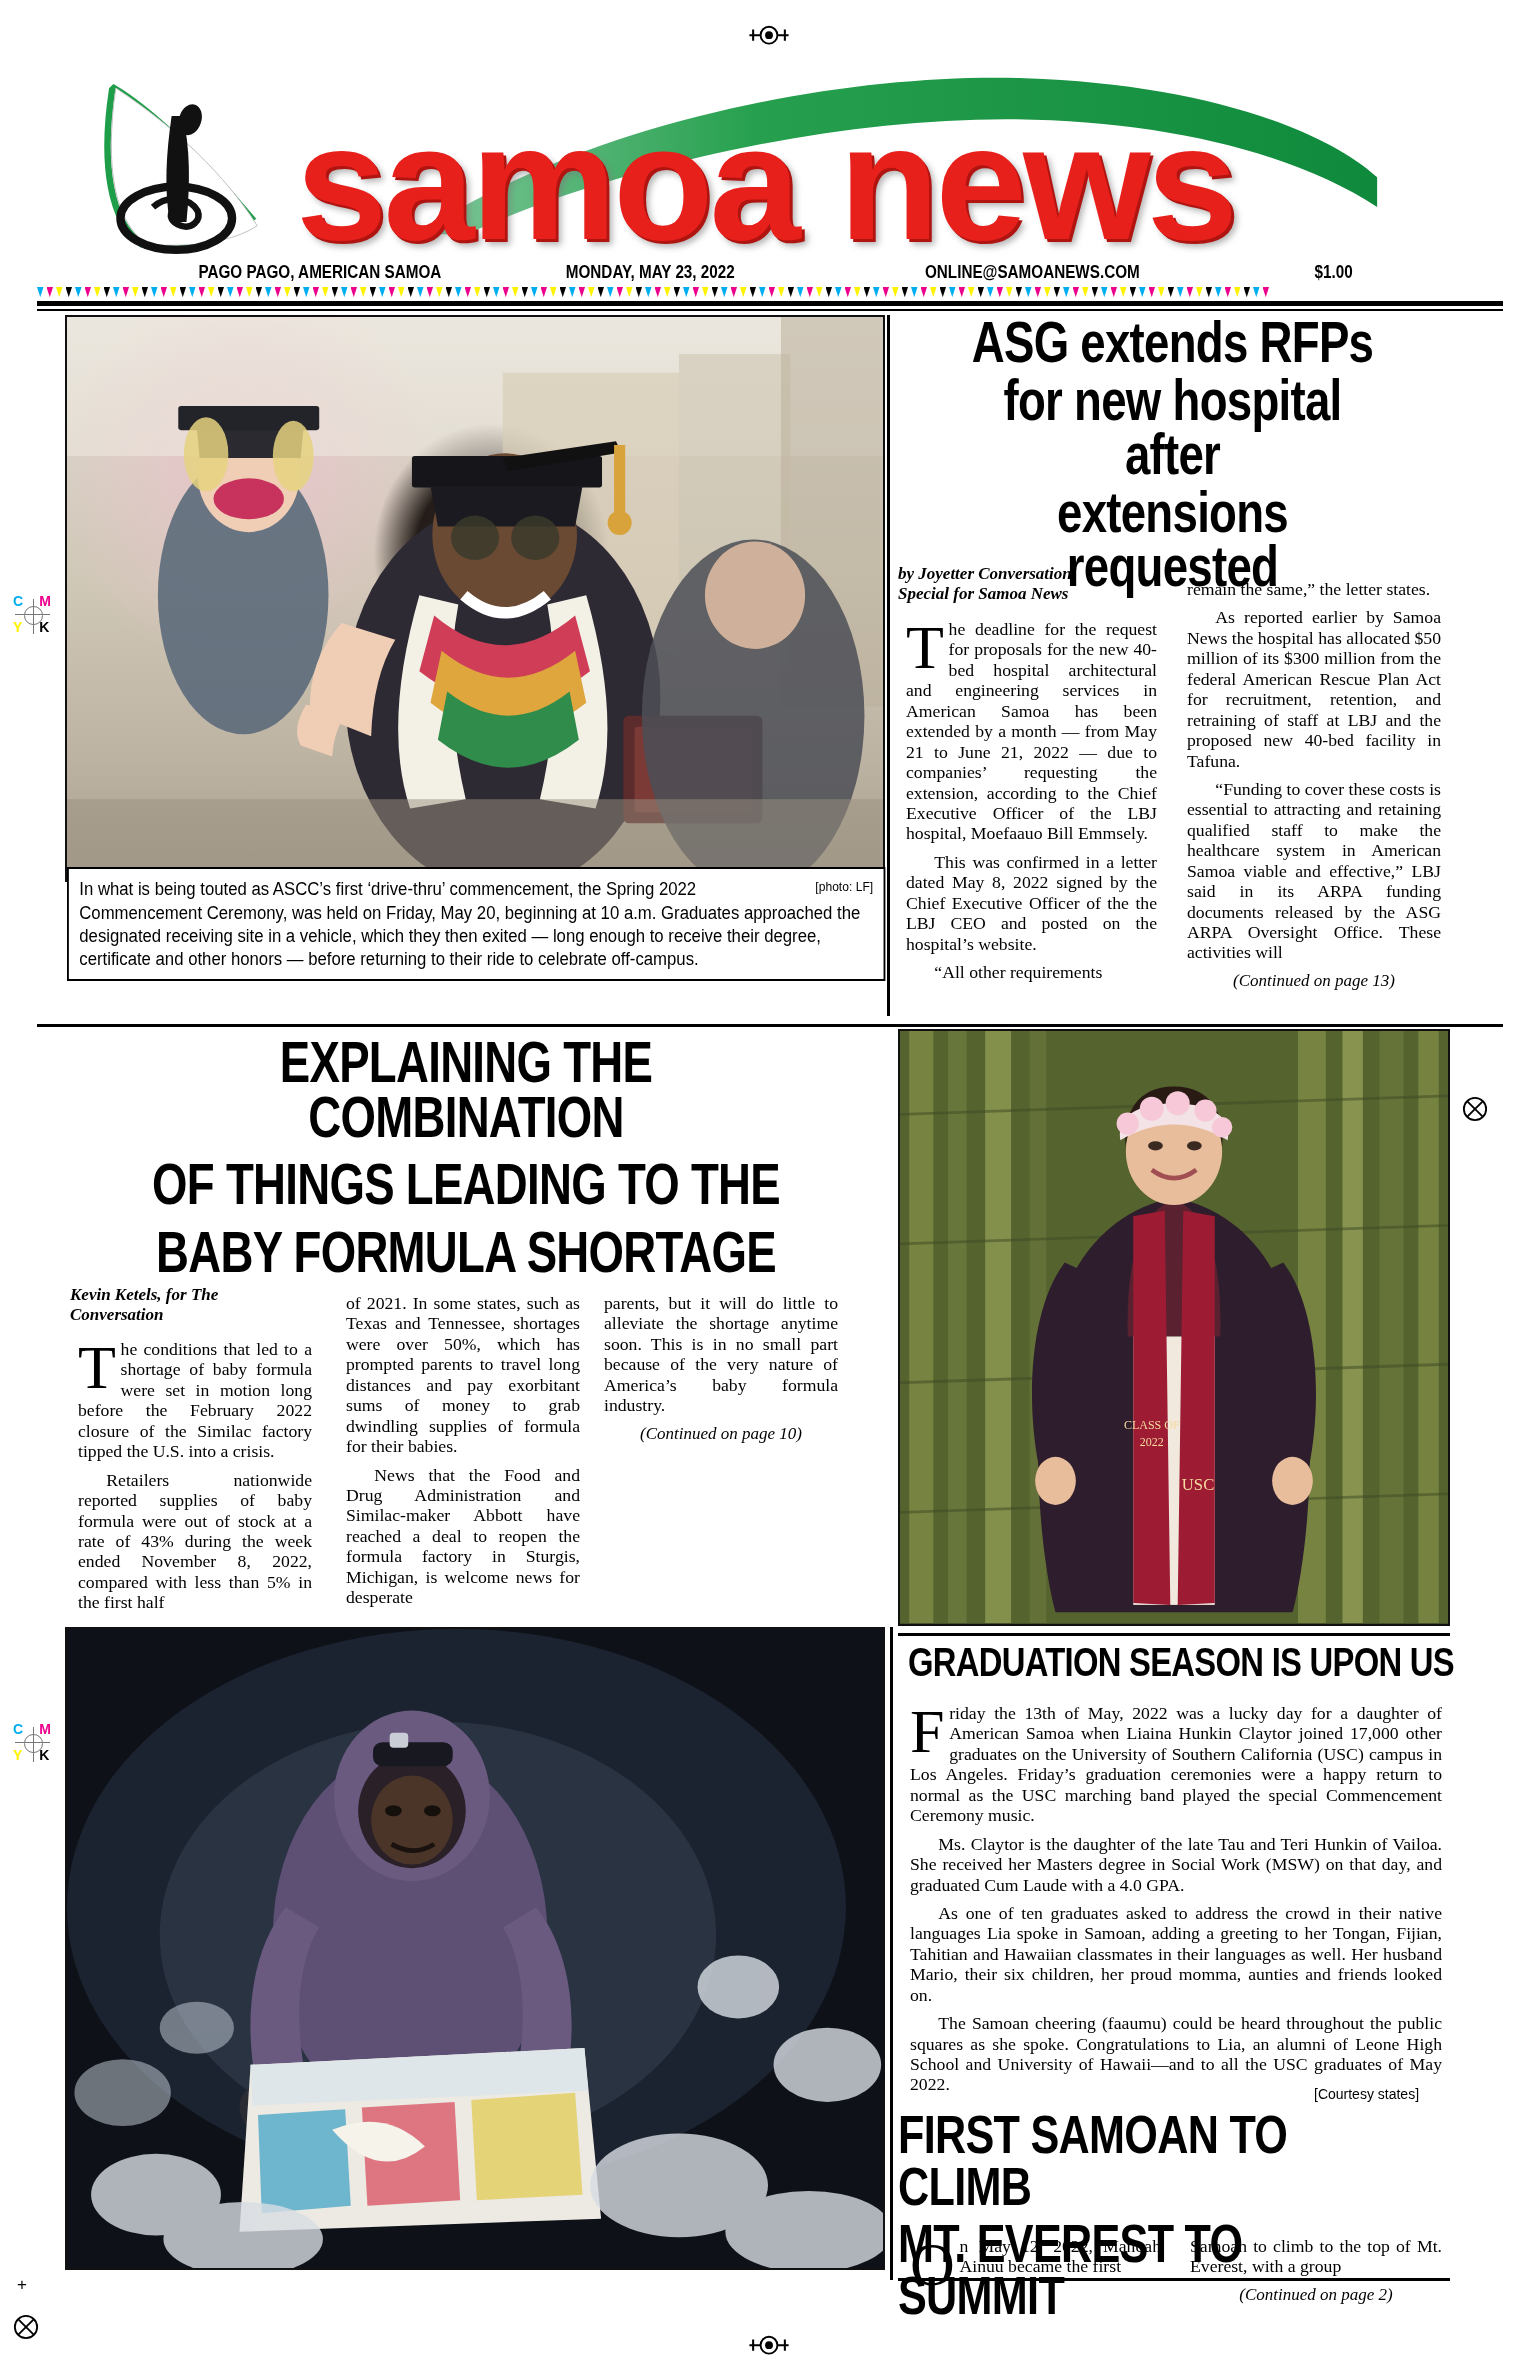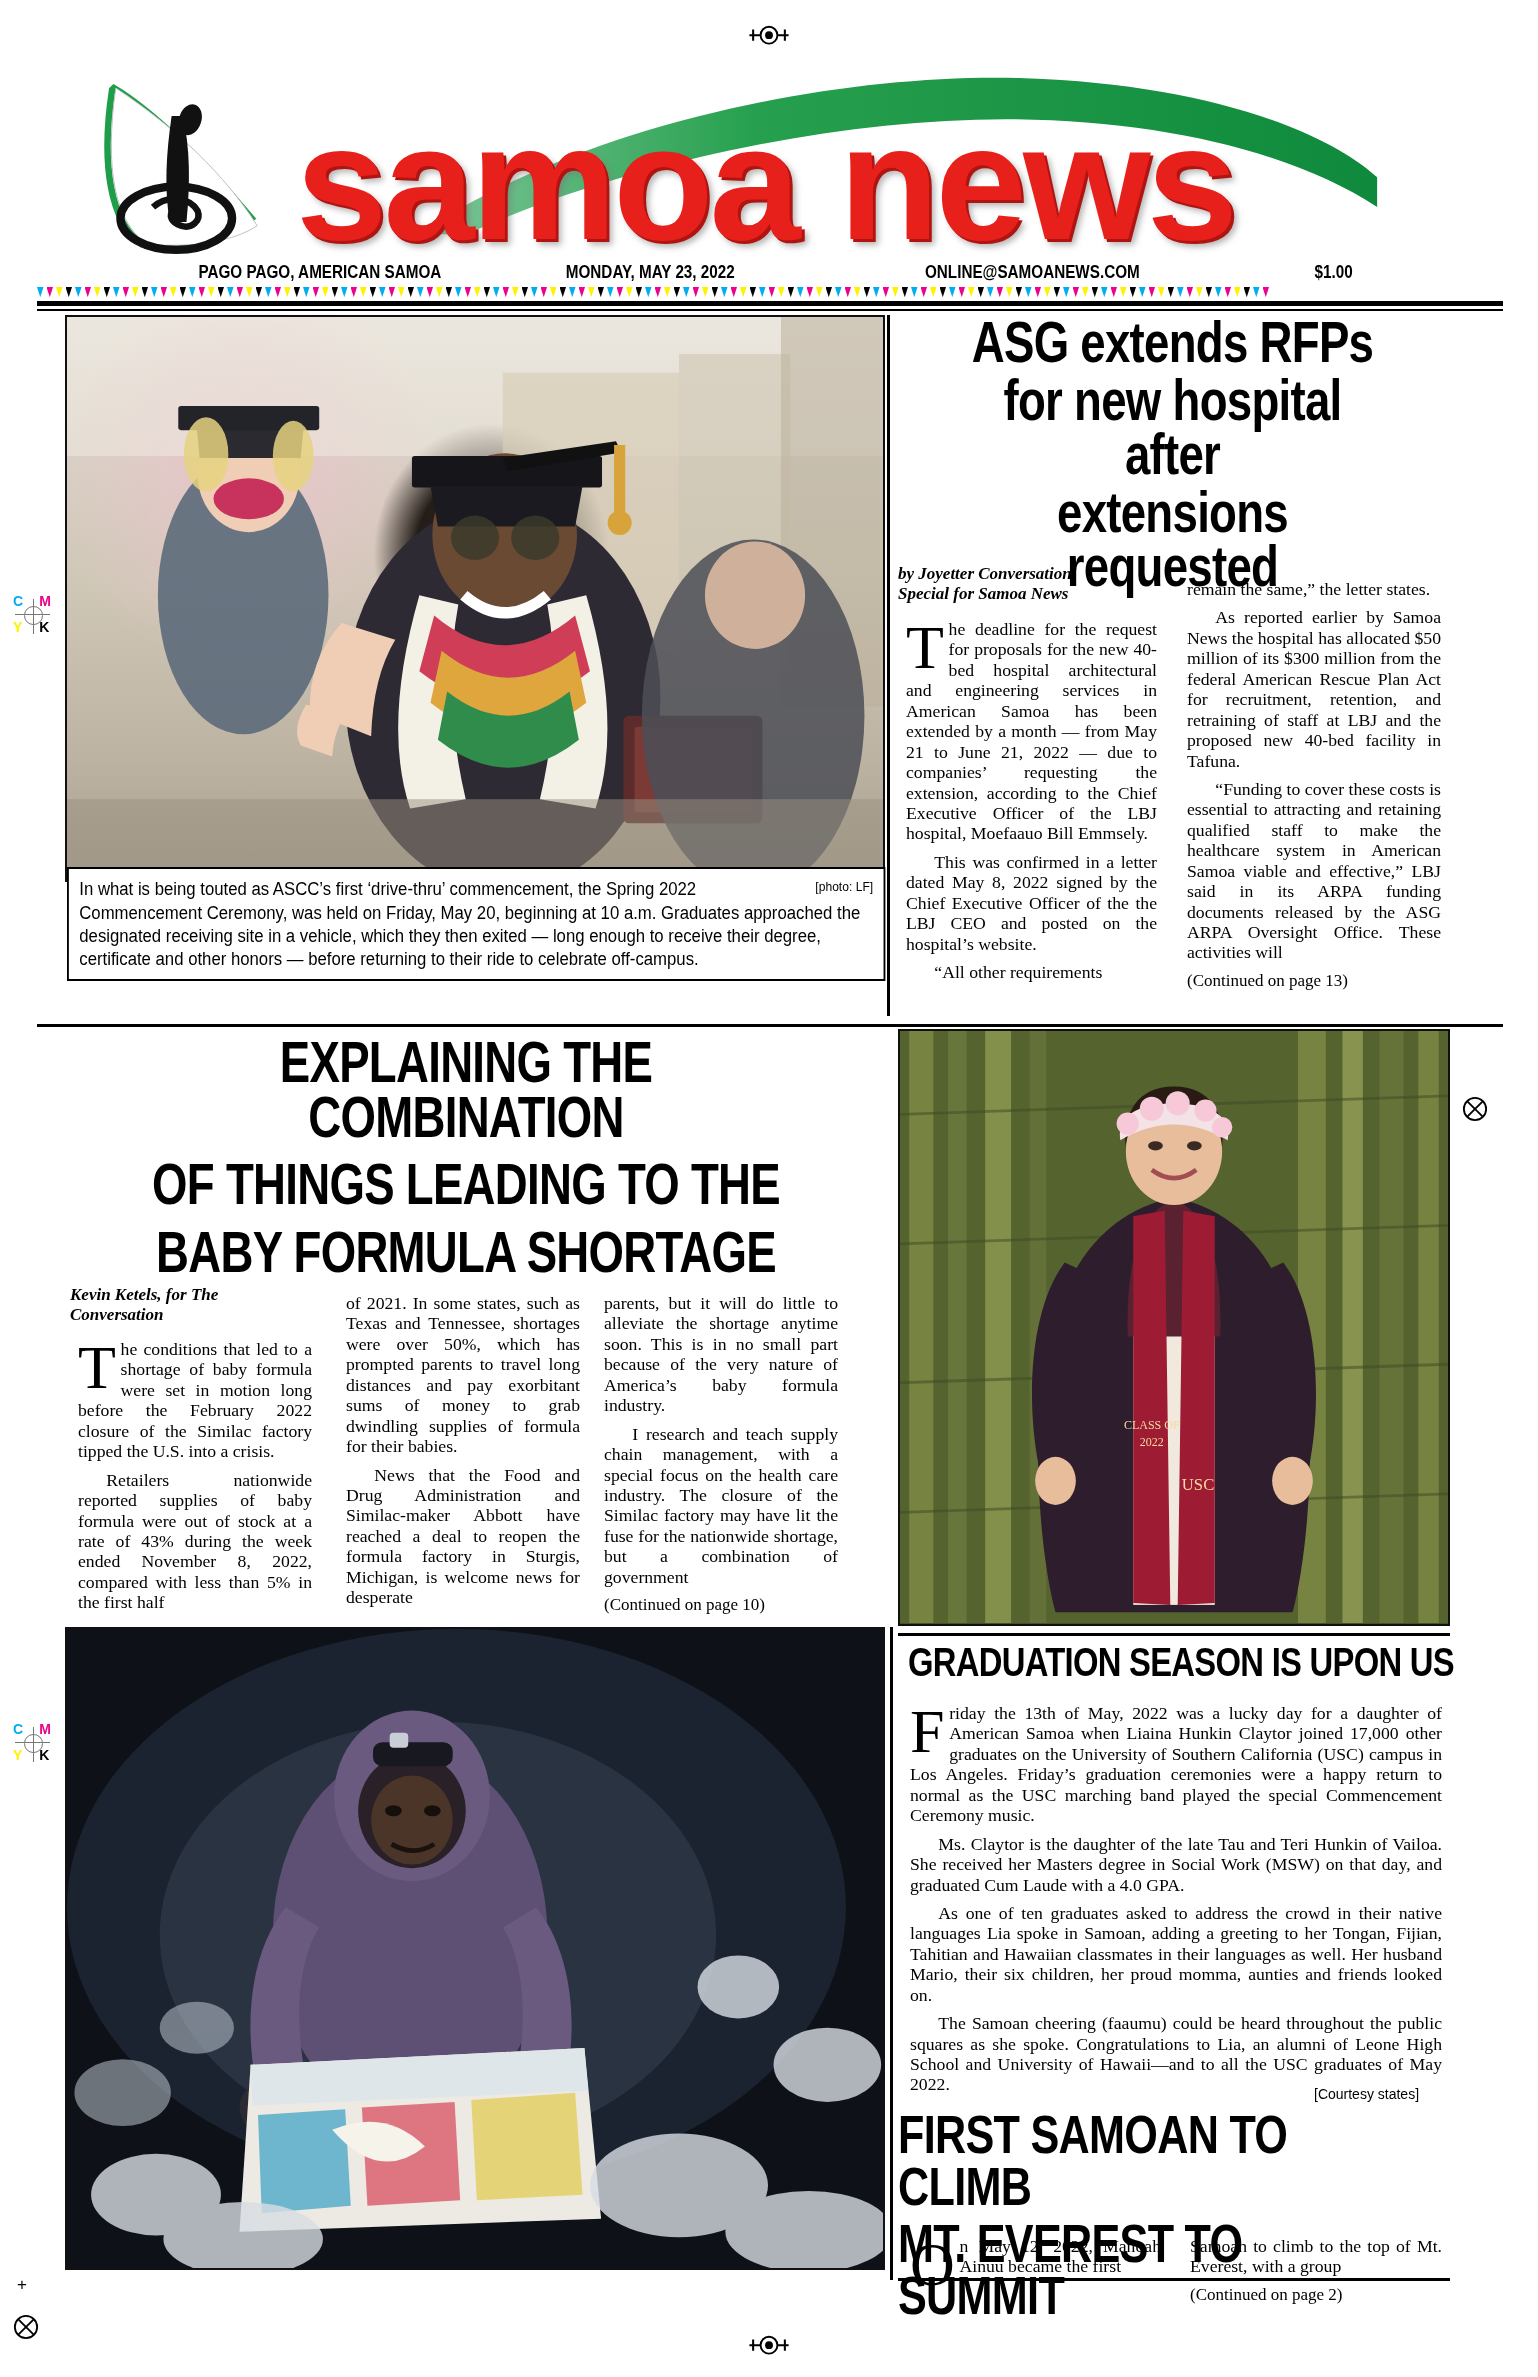--- a/index.html
+++ b/index.html
@@ -86,21 +86,21 @@
   .hl-cond-left { transform: scaleX(0.80); transform-origin: left top; }
 
   .byline { font-family:"Liberation Serif", serif; font-weight:bold; font-style:italic;
             font-size:17px; line-height:1.18; }
 
   .col { position:absolute; font-family:"Liberation Serif", serif;
          font-size:17.7px; line-height:1.155; text-align:justify;
          -webkit-hyphens:auto; hyphens:auto; }
   .col p { text-indent: 1.6em; margin:8px; }
   .col p.noind { text-indent:0; }
-  .cont { text-align:left; text-indent:0 !important; font-size:17px; }
+  .cont { font-style:italic; text-align:center; text-indent:0 !important; font-size:17px; }
 
   .dropcap::first-letter {
     float:left; font-size:62px; line-height:0.80; padding-right:4.7px; padding-top:3.7px;
     font-family:"Liberation Serif", serif; font-weight:normal;
   }
 
   .vrule { position:absolute; background:#000; }
   .hrule { position:absolute; background:#000; }
 
   
@@ -444,21 +444,20 @@
     <p>Retailers nationwide reported supplies of baby formula were out of stock at a rate of 43% during the week ended November 8, 2022, compared with less than 5% in the first half</p>
   </div>
 
   <div class="col" style="left:338px; top:1285px; width:250px; height:317px;">
     <p class="noind">of 2021. In some states, such as Texas and Tennessee, shortages were over 50%, which has prompted parents to travel long distances and pay exorbitant sums of money to grab dwindling supplies of formula for their babies.</p>
     <p>News that the Food and Drug Administration and Similac-maker Abbott have reached a deal to reopen the formula factory in Sturgis, Michigan, is welcome news for desperate</p>
   </div>
 
   <div class="col" style="left:596px; top:1285px; width:250px; height:317px;">
     <p class="noind">parents, but it will do little to alleviate the shortage anytime soon. This is in no small part because of the very nature of America’s baby formula industry.</p>
-    <p>I research and teach supply chain management, with a special focus on the health care industry. The closure of the Similac factory may have lit the fuse for the nationwide shortage, but a combination of government</p>
     <p class="cont">(Continued on page 10)</p>
   </div>
 
   <div class="photo" style="left:898px; top:1029px; width:552px; height:597px;">
     <div class="inner img-grad2"></div>
     <svg class="inner" viewBox="0 0 592 640" preserveAspectRatio="none">
       <rect width="592" height="640" fill="#55632f"></rect>
       <g opacity="0.85">
         <rect x="10" y="0" width="26" height="640" fill="#7d8a45"></rect>
         <rect x="52" y="0" width="20" height="640" fill="#6b7a3c"></rect>

